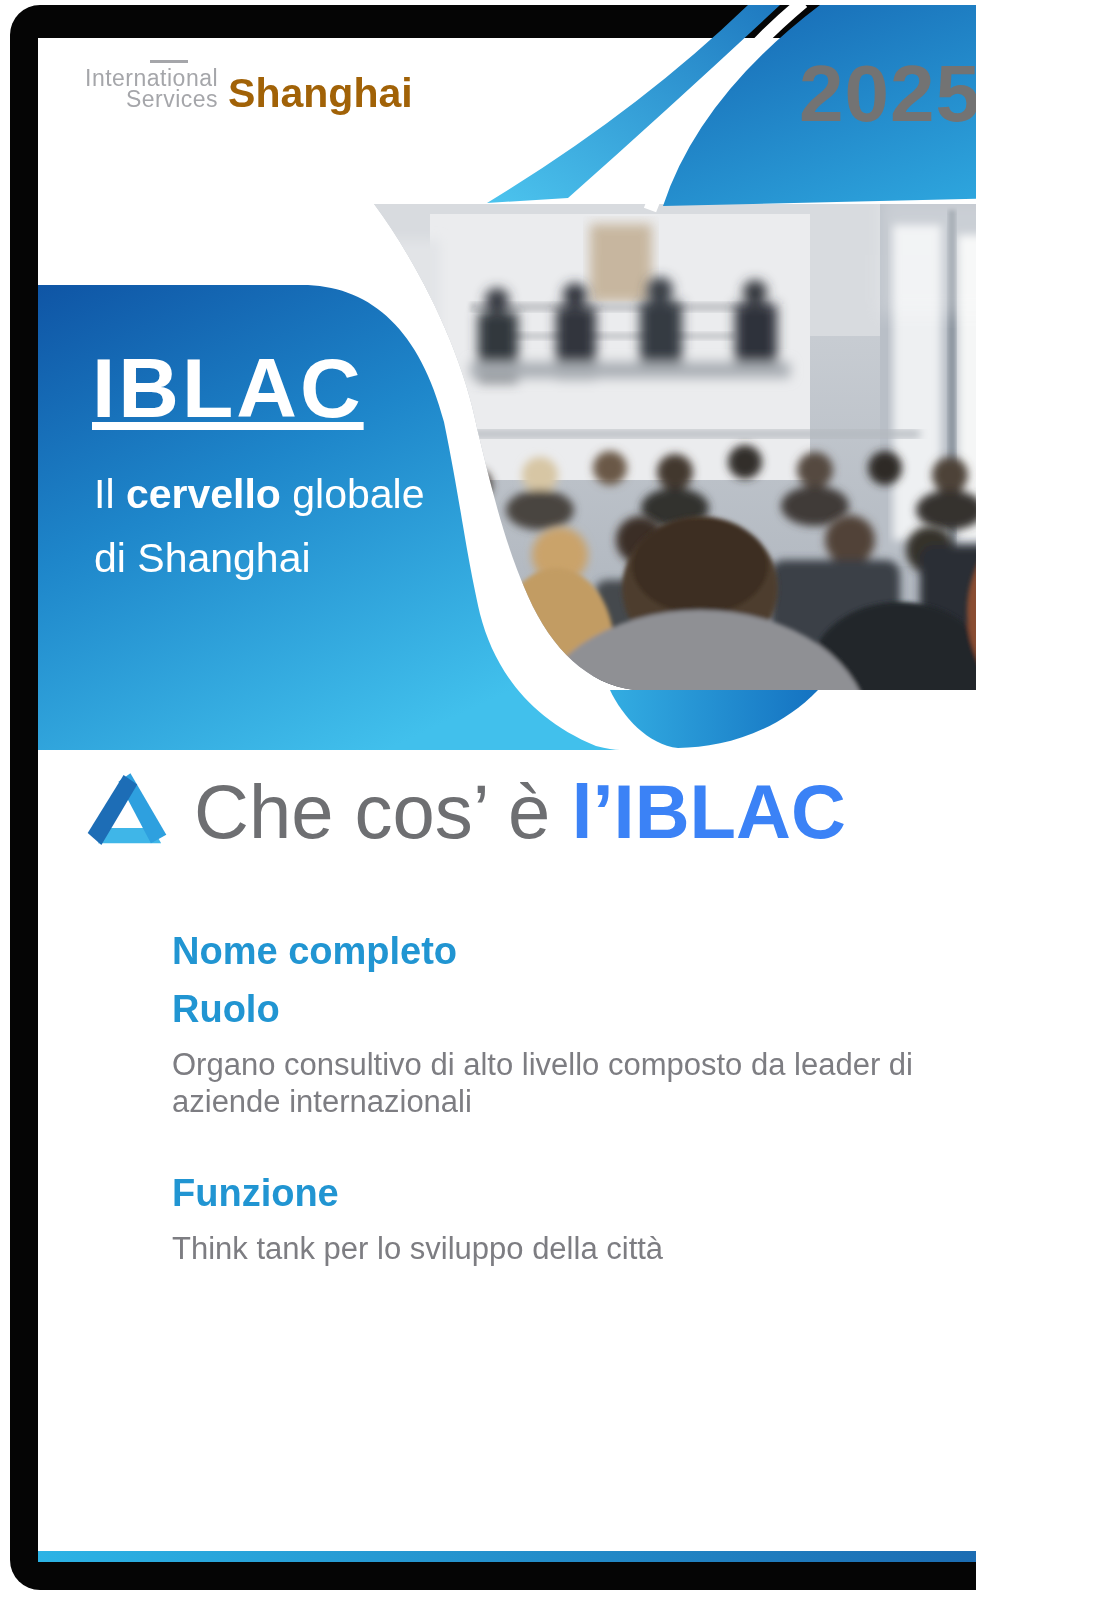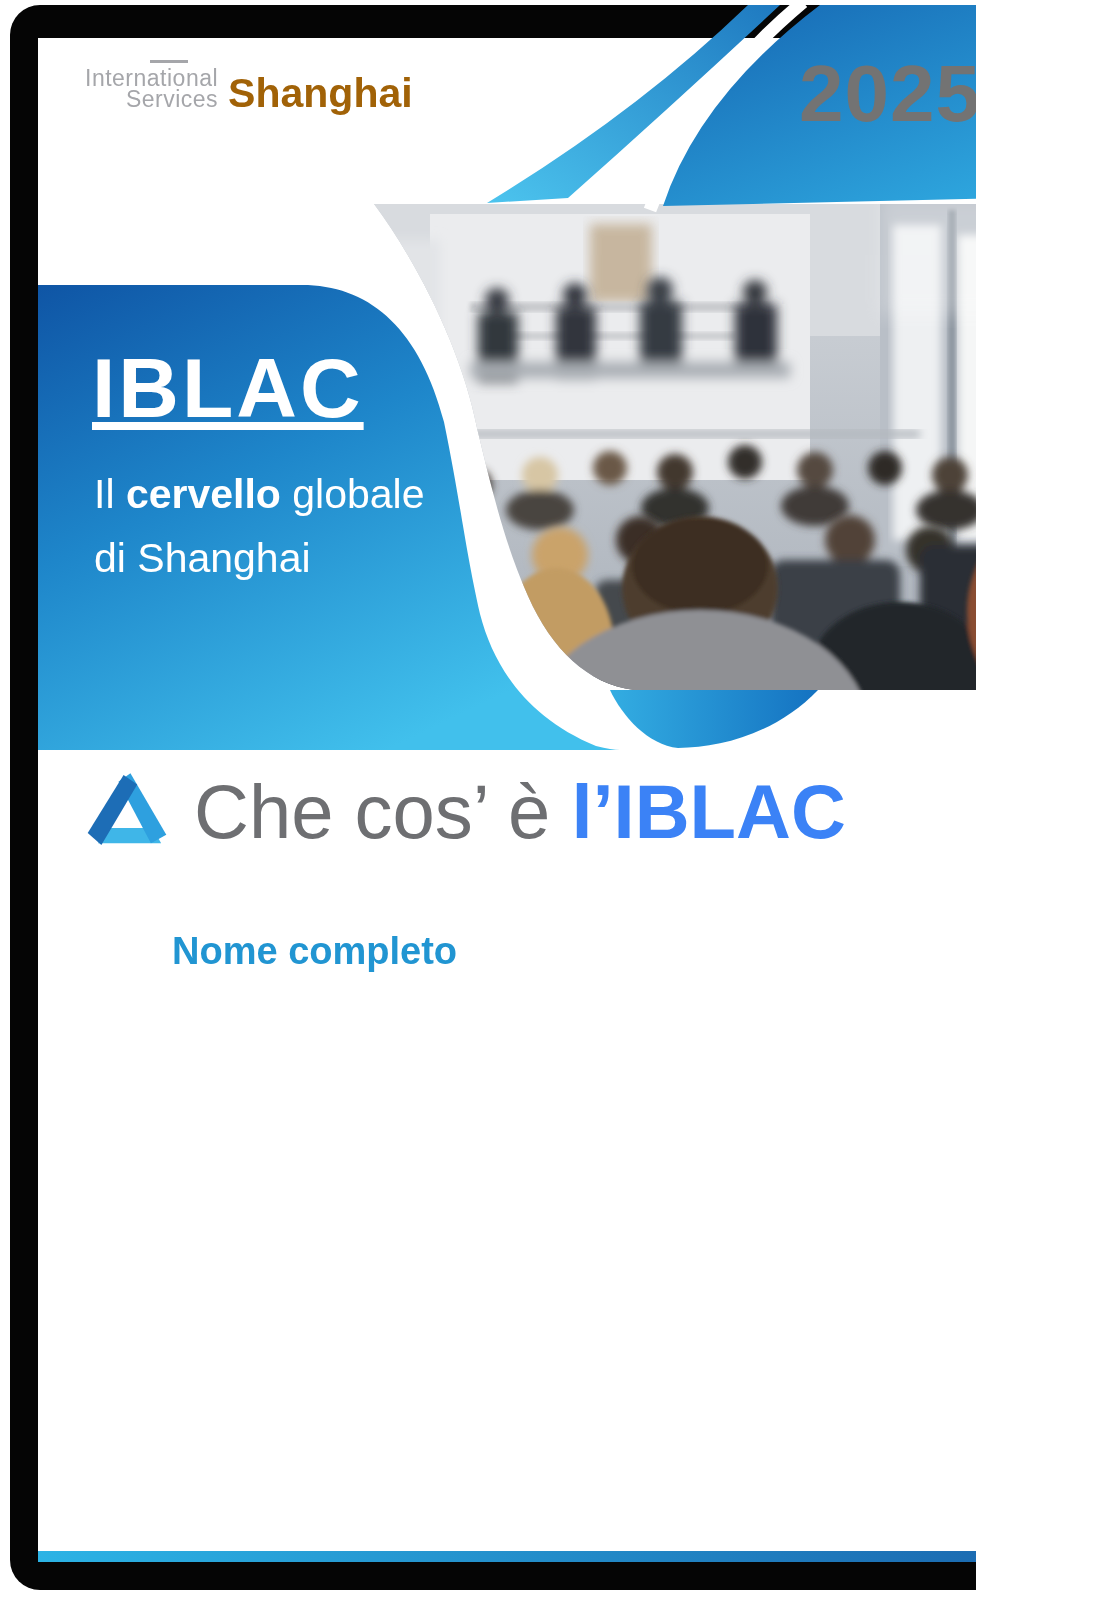--- a/index.html
+++ b/index.html
@@ -207,15 +207,23 @@
     </span>
     <div class="heading-text">
       <span class="heading-gray">Che cos’ è </span><span class="heading-blue">l’IBLAC</span>
     </div>
   </div>
 
   <div class="sections">
     <div class="section">
       <h3>Nome completo</h3>
     </div>
+    <div class="section">
+      <h3>Ruolo</h3>
+      <p>Organo consultivo di alto livello composto da leader di aziende internazionali</p>
+    </div>
+    <div class="section">
+      <h3>Funzione</h3>
+      <p>Think tank per lo sviluppo della città</p>
+    </div>
   </div>
 
 </div>
 
 </body></html>

